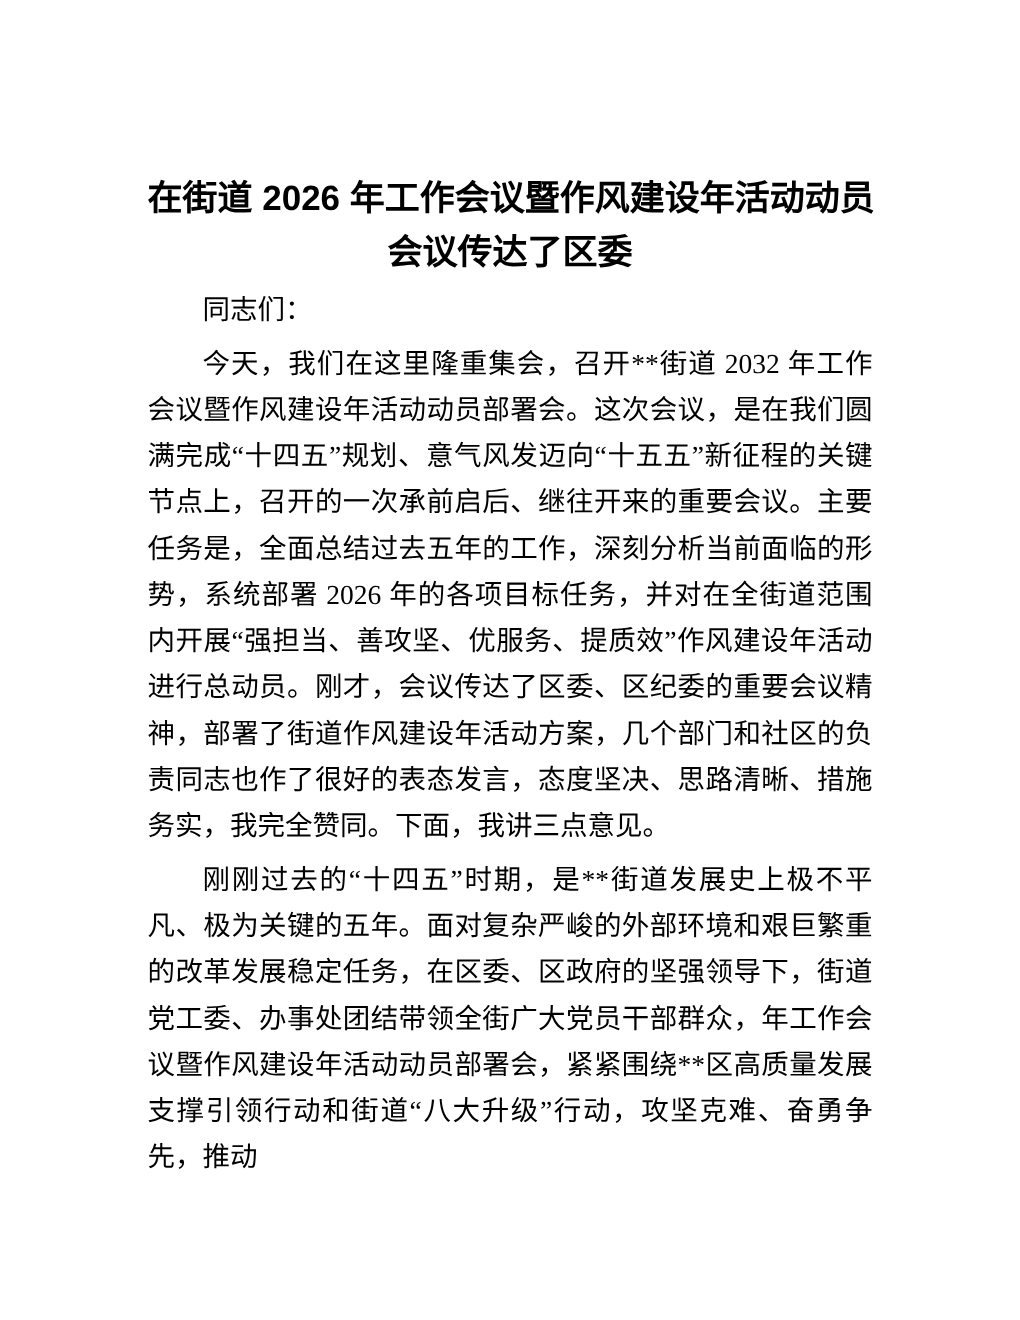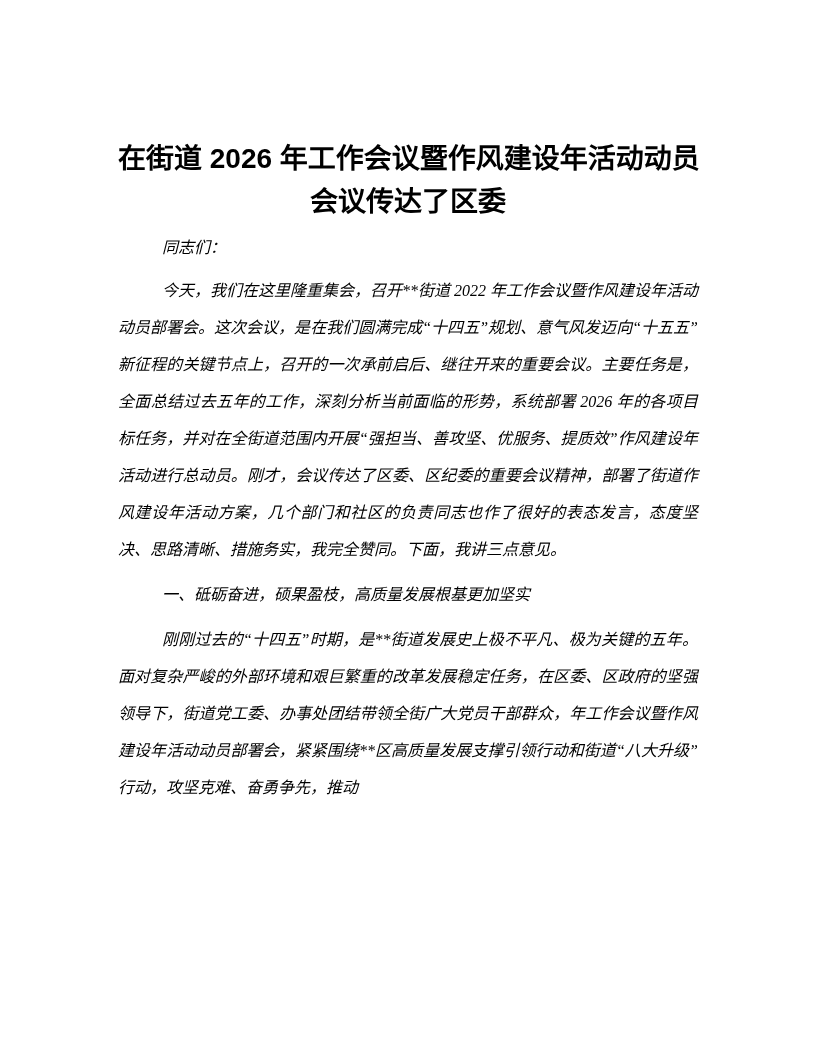--- a/index.html
+++ b/index.html
@@ -27,44 +27,42 @@
     line-height: 43px;
     text-align: center;
     letter-spacing: 0;
   }
   .title-line {
     display: block;
     white-space: nowrap;
   }
   .para {
     margin: 0 0 6px 0;
-    font-size: 16px;
+    font-size: 22px;
     line-height: 37px;
     text-align: justify;
     text-justify: inter-ideograph;
     text-indent: 44px;
     word-break: break-all;
-    font-style: italic;
   }
   .salutation {
     text-align: left;
   }
   .section-heading {
     margin: 8px 0 8px 0;
   }
 </style>
 </head>
 <body>
 
 <div class="page">
   <h1 class="doc-title">
     <span class="title-line">在街道 2026 年工作会议暨作风建设年活动动员</span>
     <span class="title-line">会议传达了区委</span>
   </h1>
 
   <p class="para salutation">同志们：</p>
 
-  <p class="para">今天，我们在这里隆重集会，召开**街道 2022 年工作会议暨作风建设年活动动员部署会。这次会议，是在我们圆满完成“十四五”规划、意气风发迈向“十五五”新征程的关键节点上，召开的一次承前启后、继往开来的重要会议。主要任务是，全面总结过去五年的工作，深刻分析当前面临的形势，系统部署 2026 年的各项目标任务，并对在全街道范围内开展“强担当、善攻坚、优服务、提质效”作风建设年活动进行总动员。刚才，会议传达了区委、区纪委的重要会议精神，部署了街道作风建设年活动方案，几个部门和社区的负责同志也作了很好的表态发言，态度坚决、思路清晰、措施务实，我完全赞同。下面，我讲三点意见。</p>
+  <p class="para">今天，我们在这里隆重集会，召开**街道 2032 年工作会议暨作风建设年活动动员部署会。这次会议，是在我们圆满完成“十四五”规划、意气风发迈向“十五五”新征程的关键节点上，召开的一次承前启后、继往开来的重要会议。主要任务是，全面总结过去五年的工作，深刻分析当前面临的形势，系统部署 2026 年的各项目标任务，并对在全街道范围内开展“强担当、善攻坚、优服务、提质效”作风建设年活动进行总动员。刚才，会议传达了区委、区纪委的重要会议精神，部署了街道作风建设年活动方案，几个部门和社区的负责同志也作了很好的表态发言，态度坚决、思路清晰、措施务实，我完全赞同。下面，我讲三点意见。</p>
 
-  <p class="para section-heading">一、砥砺奋进，硕果盈枝，高质量发展根基更加坚实</p>
 
   <p class="para">刚刚过去的“十四五”时期，是**街道发展史上极不平凡、极为关键的五年。面对复杂严峻的外部环境和艰巨繁重的改革发展稳定任务，在区委、区政府的坚强领导下，街道党工委、办事处团结带领全街广大党员干部群众，年工作会议暨作风建设年活动动员部署会，紧紧围绕**区高质量发展支撑引领行动和街道“八大升级”行动，攻坚克难、奋勇争先，推动</p>
 </div>
 
 </body></html>

